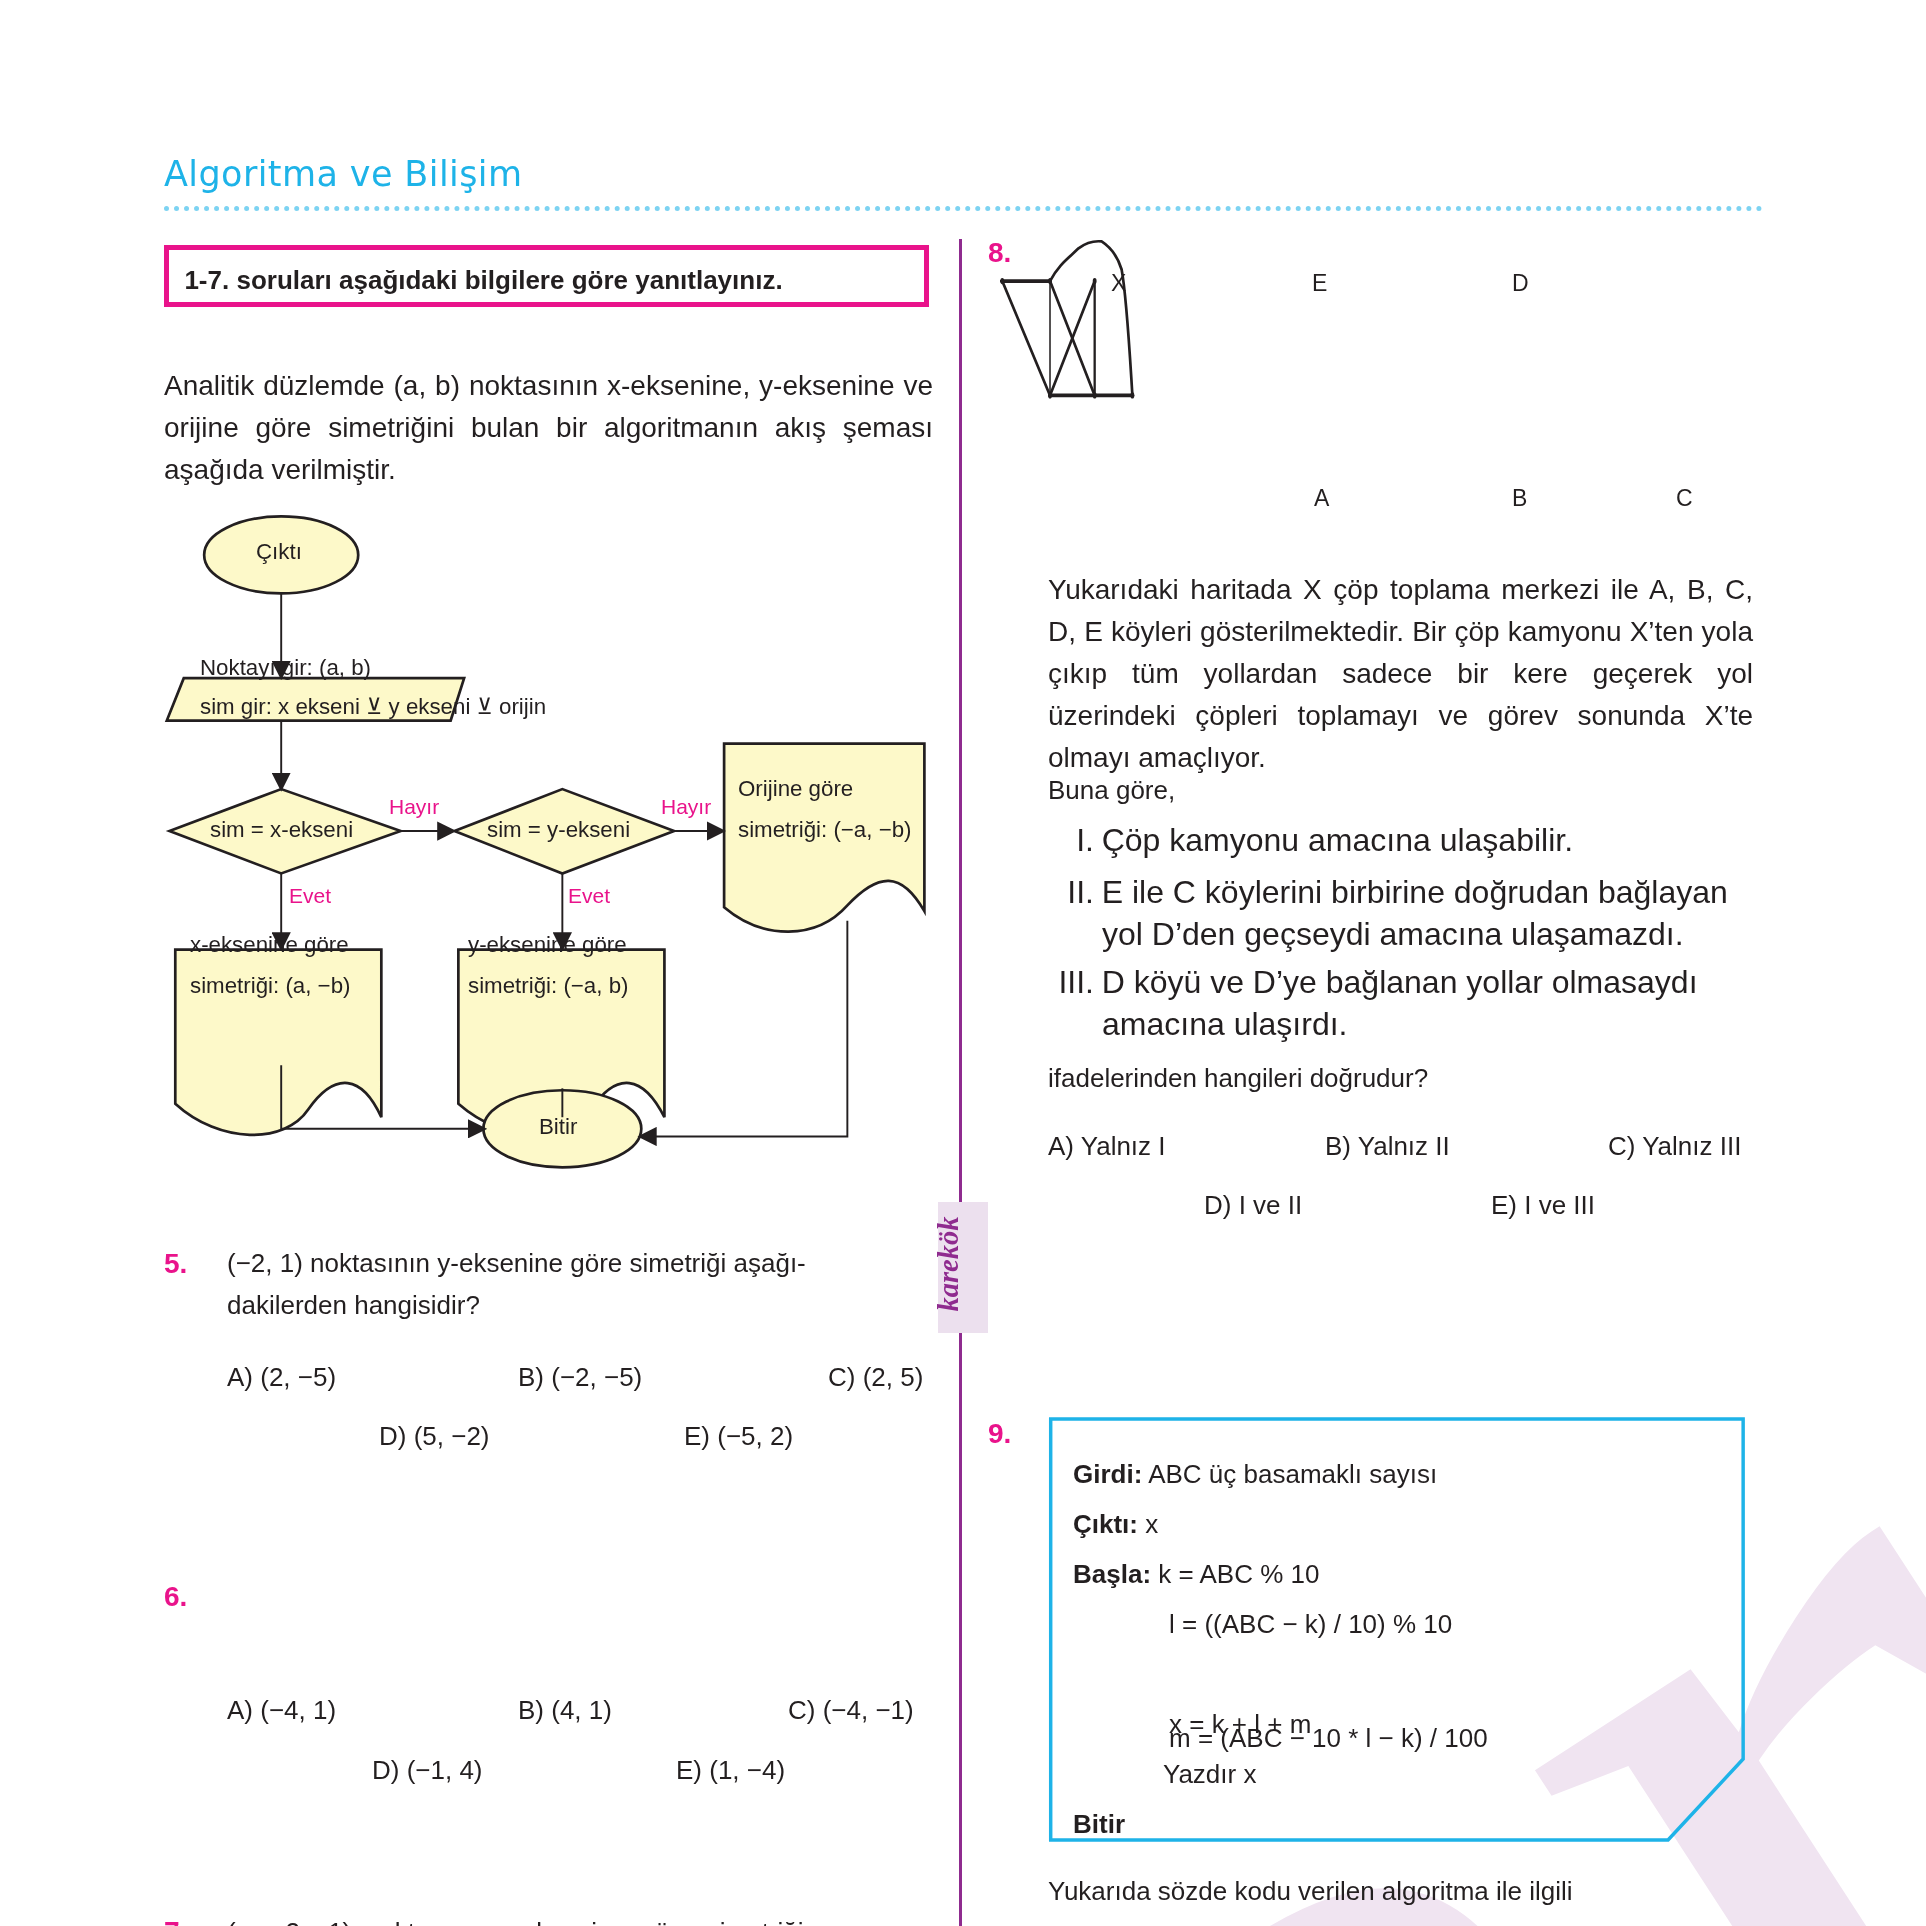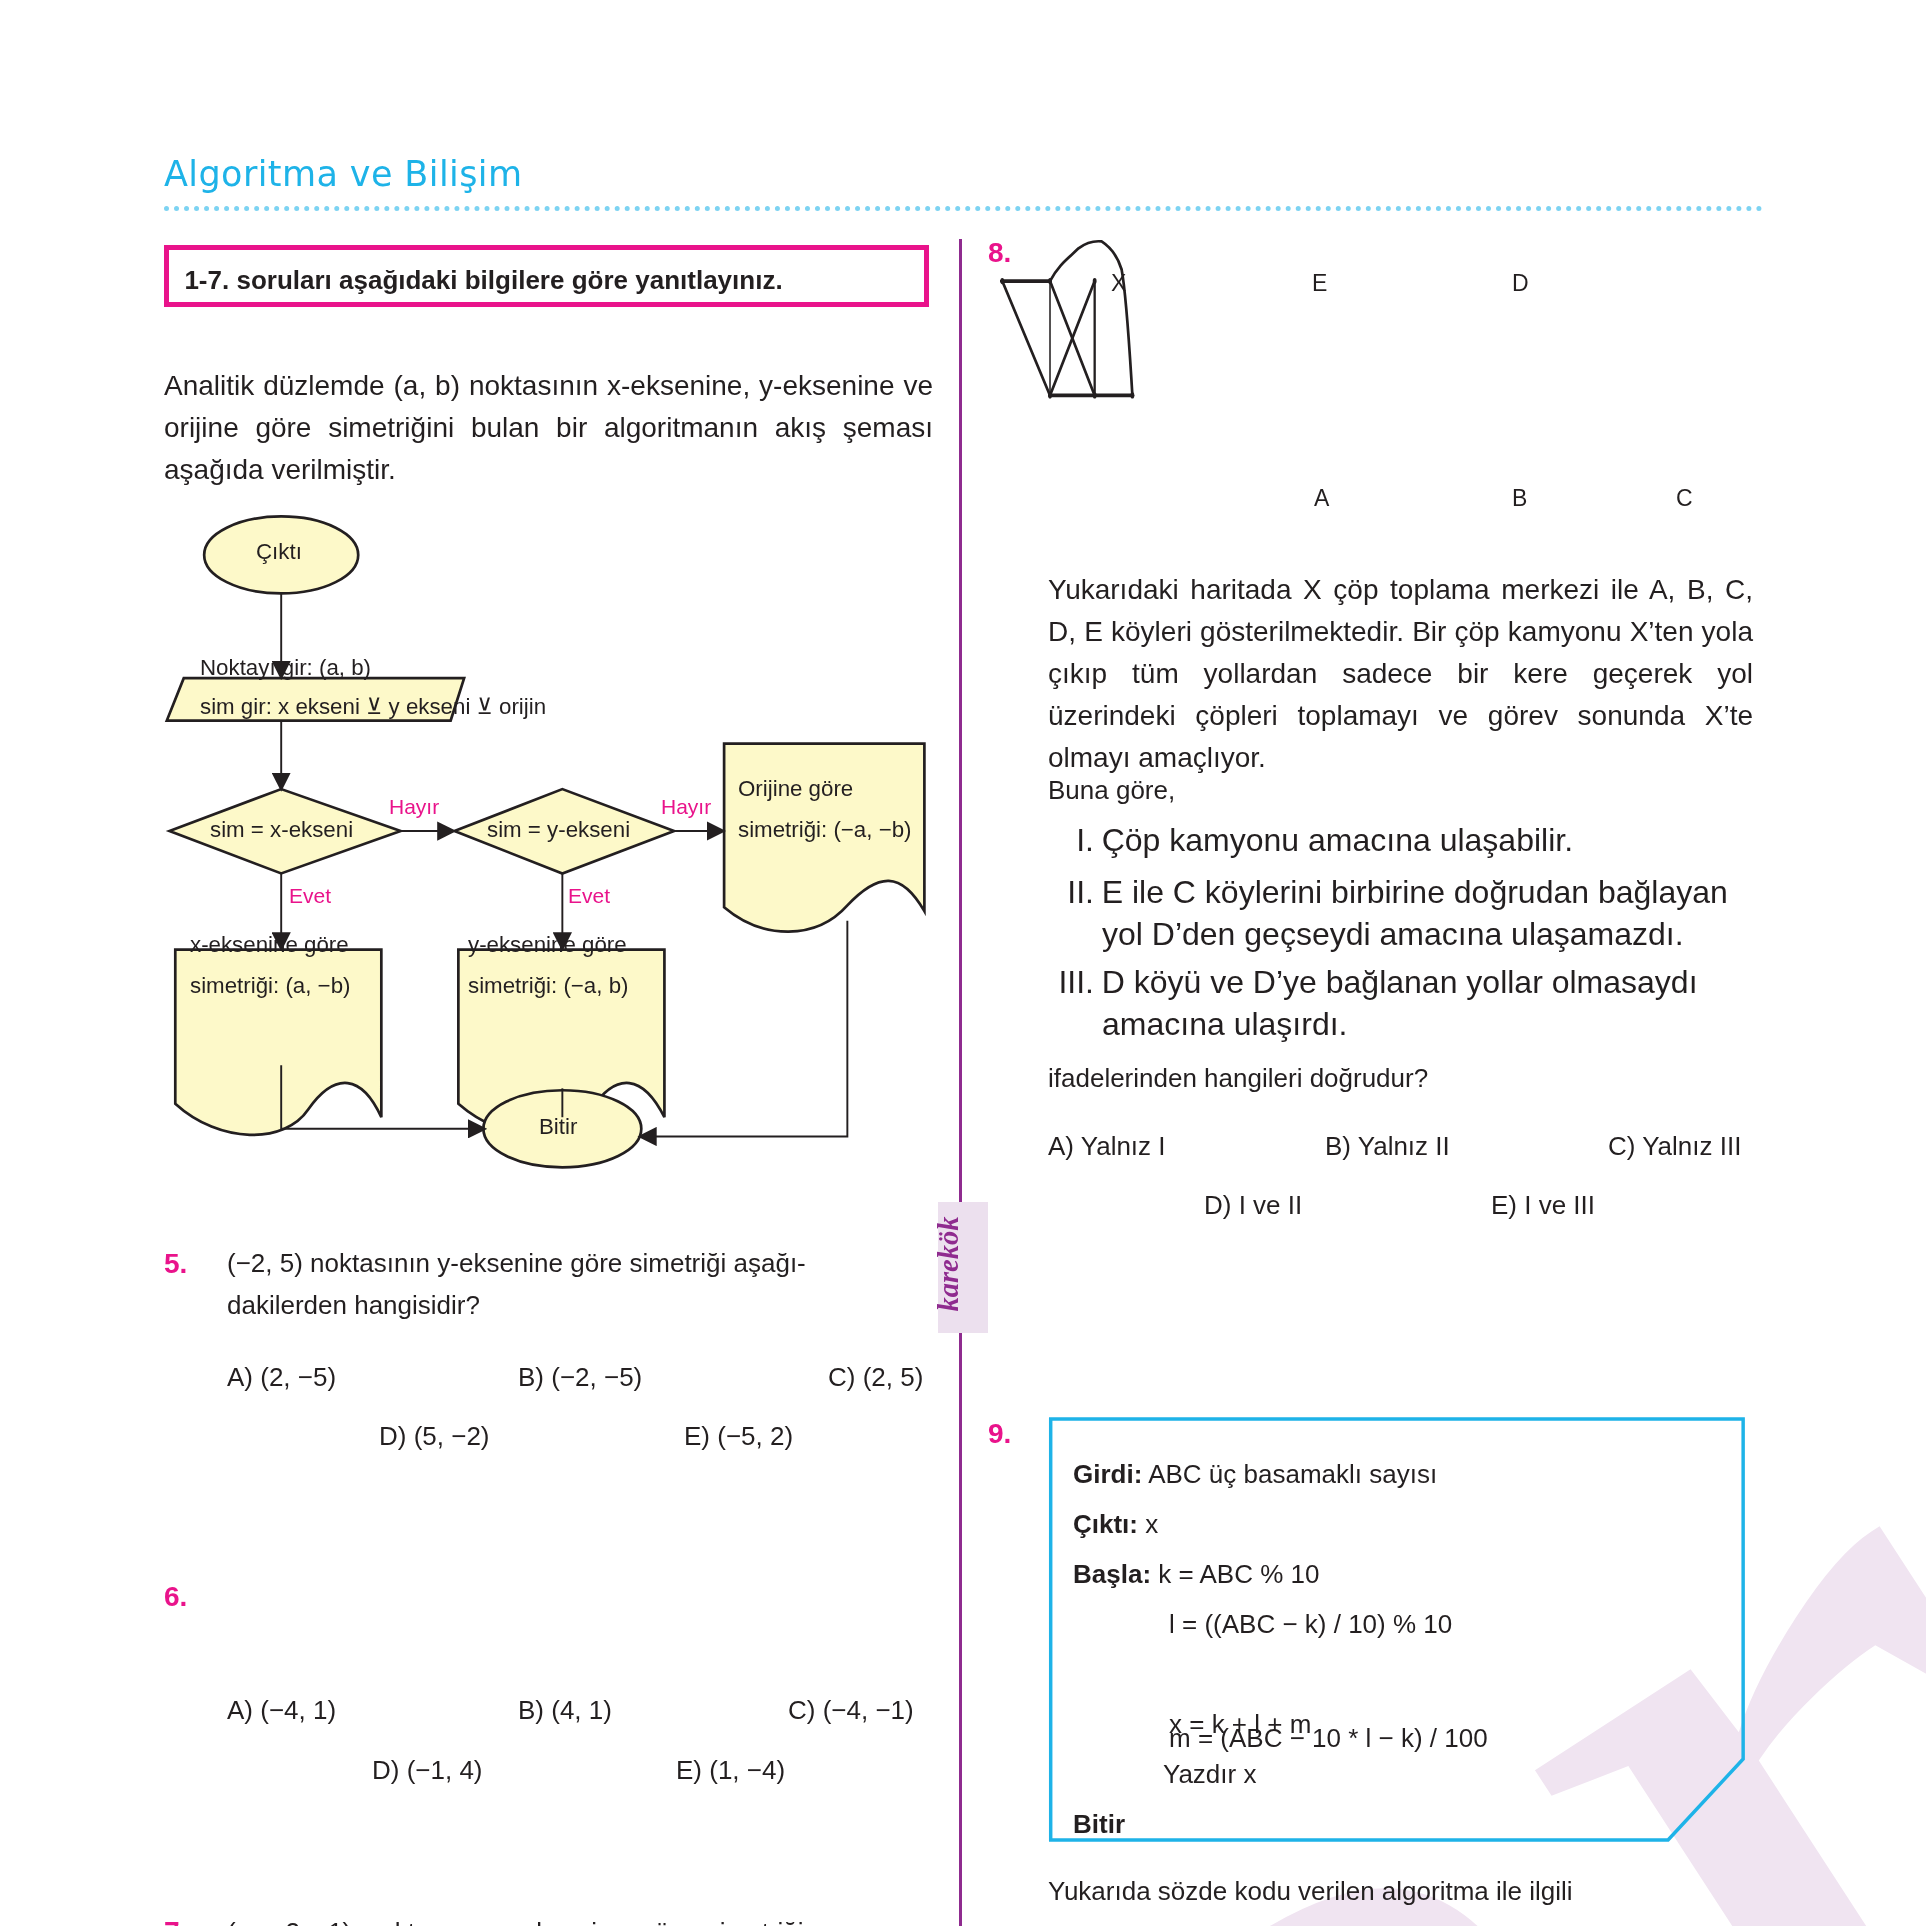--- a/index.html
+++ b/index.html
@@ -104,21 +104,21 @@
   <div class="abs fc-text" style="left:738px; top:776px;">Orijine göre</div>
   <div class="abs fc-text" style="left:738px; top:817px;">simetriği: (−a, −b)</div>
   <div class="abs fc-text" style="left:190px; top:932px;">x-eksenine göre</div>
   <div class="abs fc-text" style="left:190px; top:973px;">simetriği: (a, −b)</div>
   <div class="abs fc-text" style="left:468px; top:932px;">y-eksenine göre</div>
   <div class="abs fc-text" style="left:468px; top:973px;">simetriği: (−a, b)</div>
   <div class="abs fc-text" style="left:539px; top:1114px;">Bitir</div>
 
   <div class="abs qnum" style="left:164px; top:1248px;">5.</div>
   <div class="abs qtext" style="left:227px; top:1242px; width:705px;">
-    <div>(−2, 5) noktasının y-eksenine göre simetriği aşağı-</div>
+    <div>(−2, 1) noktasının y-eksenine göre simetriği aşağı-</div>
     <div>dakilerden hangisidir?</div>
   </div>
   <div class="abs opt" style="left:227px; top:1362px;">A) (2, −5)</div>
   <div class="abs opt" style="left:518px; top:1362px;">B) (−2, −5)</div>
   <div class="abs opt" style="left:828px; top:1362px;">C) (2, 5)</div>
   <div class="abs opt" style="left:379px; top:1421px;">D) (5, −2)</div>
   <div class="abs opt" style="left:684px; top:1421px;">E) (−5, 2)</div>
 
   <div class="abs qnum" style="left:164px; top:1581px;">6.</div>
   <div class="abs qtext" style="left:227px; top:1576px; width:705px;">

